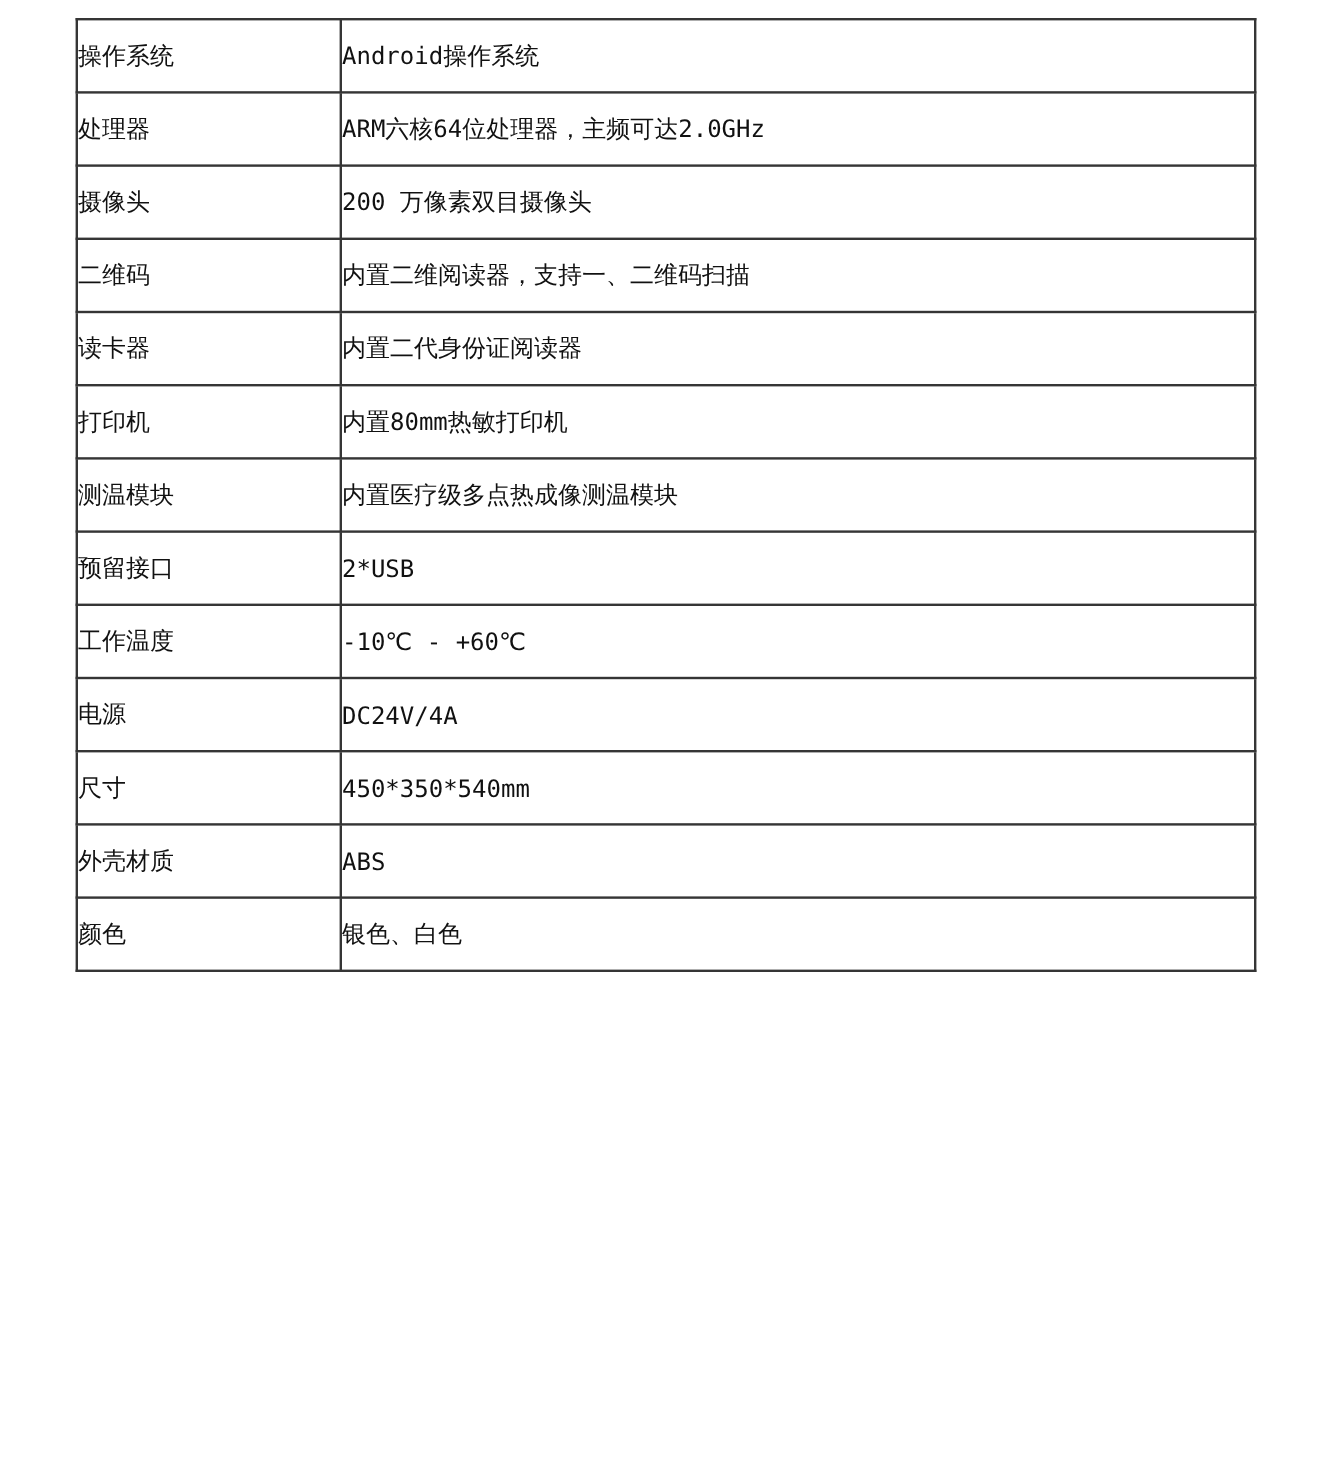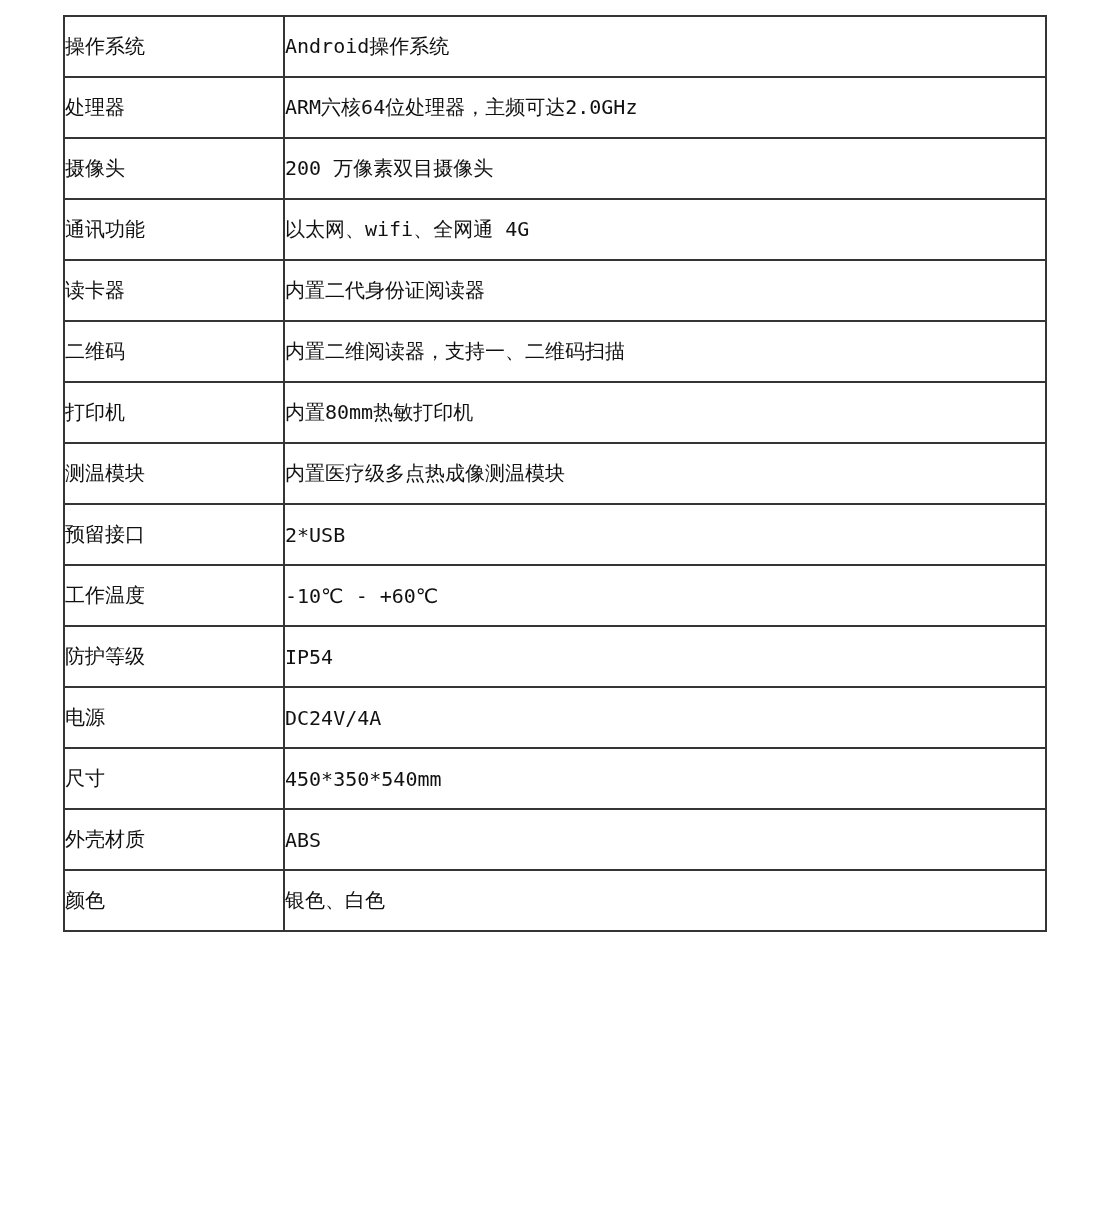--- a/index.html
+++ b/index.html
@@ -60,50 +60,42 @@
         </tr>
         <tr>
           <td class="label-cell">处理器</td>
           <td class="value-cell">ARM六核64位处理器，主频可达2.0GHz</td>
         </tr>
         <tr>
           <td class="label-cell">摄像头</td>
           <td class="value-cell">200 万像素双目摄像头</td>
         </tr>
         <tr>
-          <td class="label-cell">通讯功能</td>
-          <td class="value-cell">以太网、wifi、全网通 4G</td>
+          <td class="label-cell">二维码</td>
+          <td class="value-cell">内置二维阅读器，支持一、二维码扫描</td>
         </tr>
         <tr>
           <td class="label-cell">读卡器</td>
           <td class="value-cell">内置二代身份证阅读器</td>
-        </tr>
-        <tr>
-          <td class="label-cell">二维码</td>
-          <td class="value-cell">内置二维阅读器，支持一、二维码扫描</td>
         </tr>
         <tr>
           <td class="label-cell">打印机</td>
           <td class="value-cell">内置80mm热敏打印机</td>
         </tr>
         <tr>
           <td class="label-cell">测温模块</td>
           <td class="value-cell">内置医疗级多点热成像测温模块</td>
         </tr>
         <tr>
           <td class="label-cell">预留接口</td>
           <td class="value-cell">2*USB</td>
         </tr>
         <tr>
           <td class="label-cell">工作温度</td>
           <td class="value-cell">-10℃ - +60℃</td>
-        </tr>
-        <tr>
-          <td class="label-cell">防护等级</td>
-          <td class="value-cell">IP54</td>
         </tr>
         <tr>
           <td class="label-cell">电源</td>
           <td class="value-cell">DC24V/4A</td>
         </tr>
         <tr>
           <td class="label-cell">尺寸</td>
           <td class="value-cell">450*350*540mm</td>
         </tr>
         <tr>

